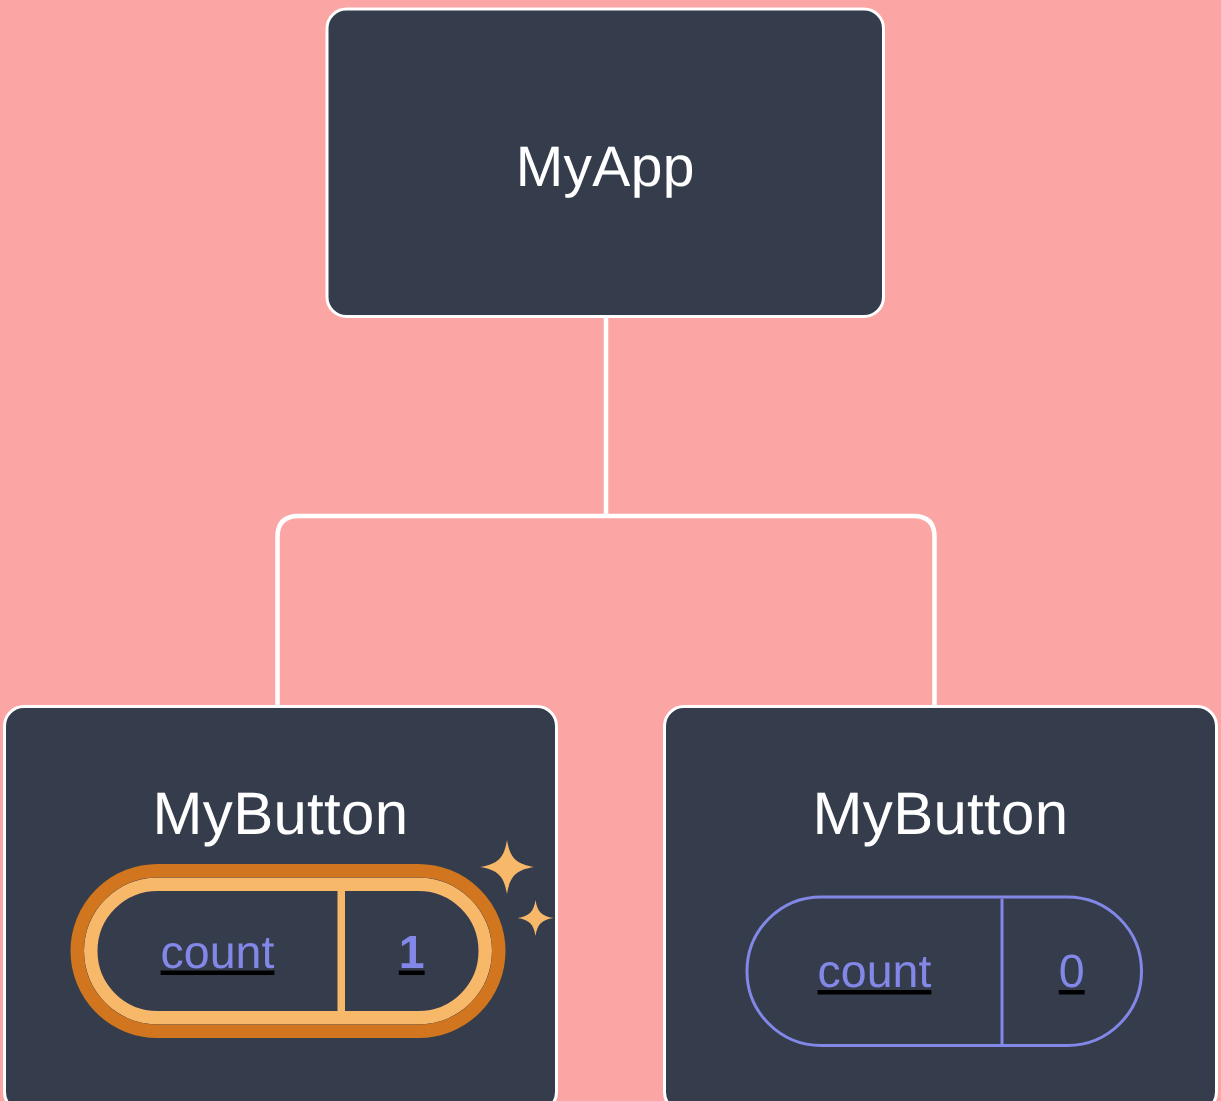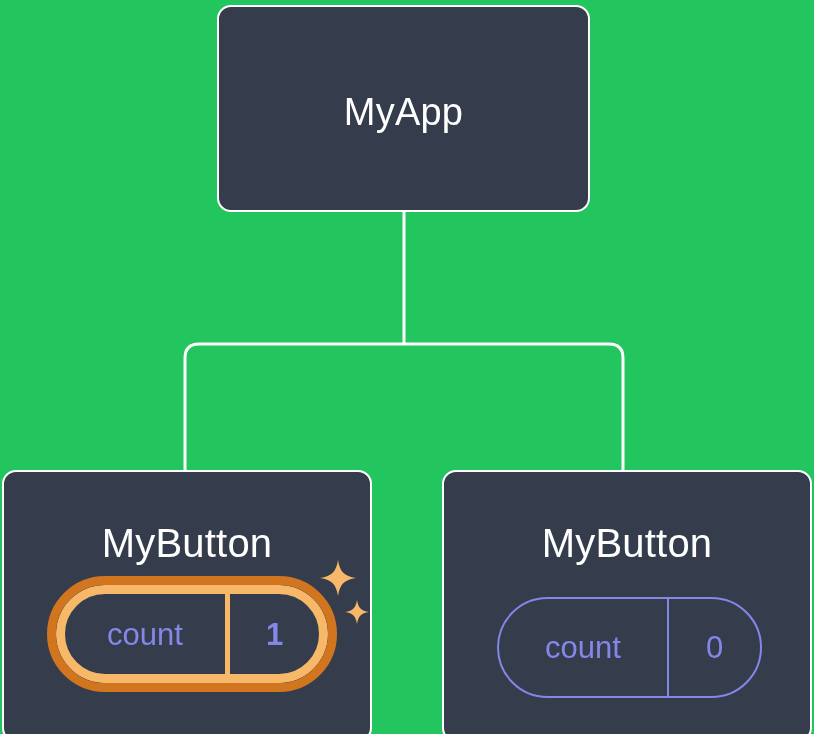--- a/index.html
+++ b/index.html
@@ -12,21 +12,21 @@
     overflow: hidden;
     background: #4d6670;
     font-family: "Liberation Sans", sans-serif;
     -webkit-font-smoothing: antialiased;
   }
 
   #stage {
     position: relative;
     width: 814px;
     height: 734px;
-    background: #22c55e;
+    background: #fca5a5;
   }
 
   
   #connectors {
     position: absolute;
     left: 0;
     top: 0;
     width: 814px;
     height: 734px;
     pointer-events: none;
@@ -85,20 +85,21 @@
   }
 
   
   .pill {
     position: absolute;
     box-sizing: border-box;
     display: flex;
     align-items: stretch;
     border-radius: 999px;
     overflow: hidden;
+    text-decoration: underline;
   }
 
   .pill-key,
   .pill-val {
     display: flex;
     align-items: center;
     justify-content: center;
     white-space: nowrap;
     font-size: 31px;
     line-height: 1;

